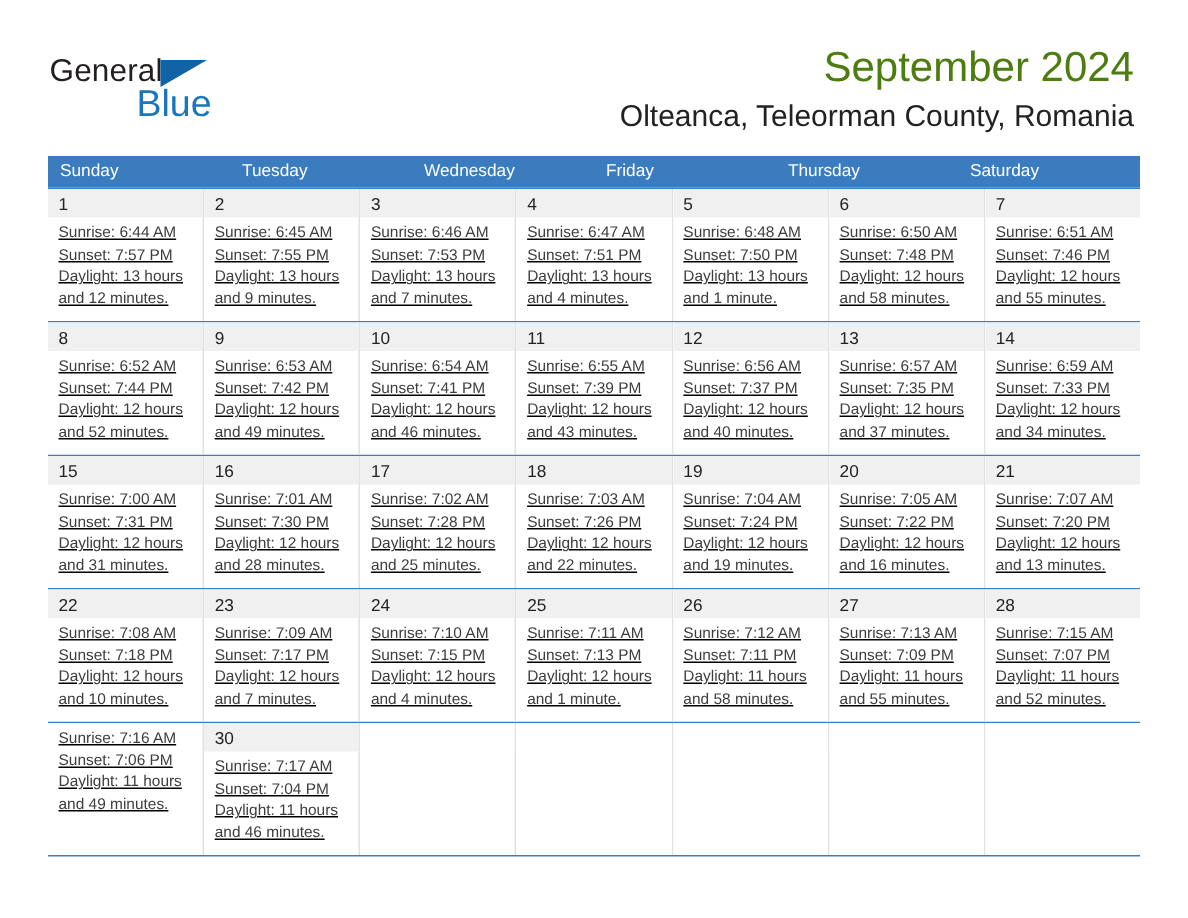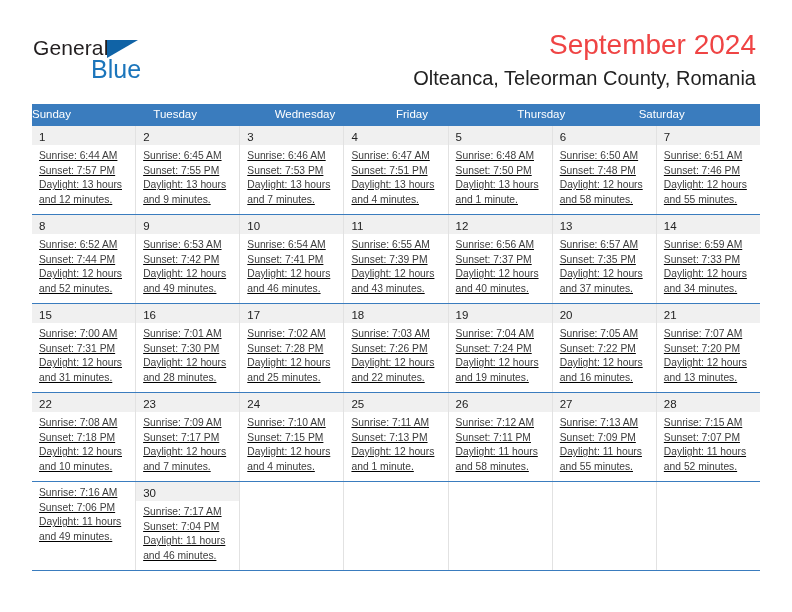--- a/index.html
+++ b/index.html
@@ -68,21 +68,21 @@
 
   .title-block {
     position: absolute;
     right: 36px;
     top: 28px;
     text-align: right;
   }
   .cal-title {
     font-size: 28px;
     font-weight: normal;
-    color: #ef4444;
+    color: #4d7c0f;
     line-height: 34px;
     white-space: nowrap;
   }
   .cal-subtitle {
     margin-top: 7px;
     font-size: 20px;
     font-weight: normal;
     color: #222222;
     line-height: 18px;
     white-space: nowrap;
@@ -98,21 +98,21 @@
 
   .dow-row {
     display: flex;
     width: 100%;
     background: #3a7cbe;
   }
   .dow-cell {
     flex: 1 1 0;
     height: 21px;
     line-height: 21px;
-    padding-left: 0;
+    padding-left: 8px;
     font-size: 11.5px;
     color: #ffffff;
     white-space: nowrap;
     overflow: hidden;
   }
 
   .week-row {
     display: flex;
     width: 100%;
     border-top: 1.5px solid #3a7cbe;

